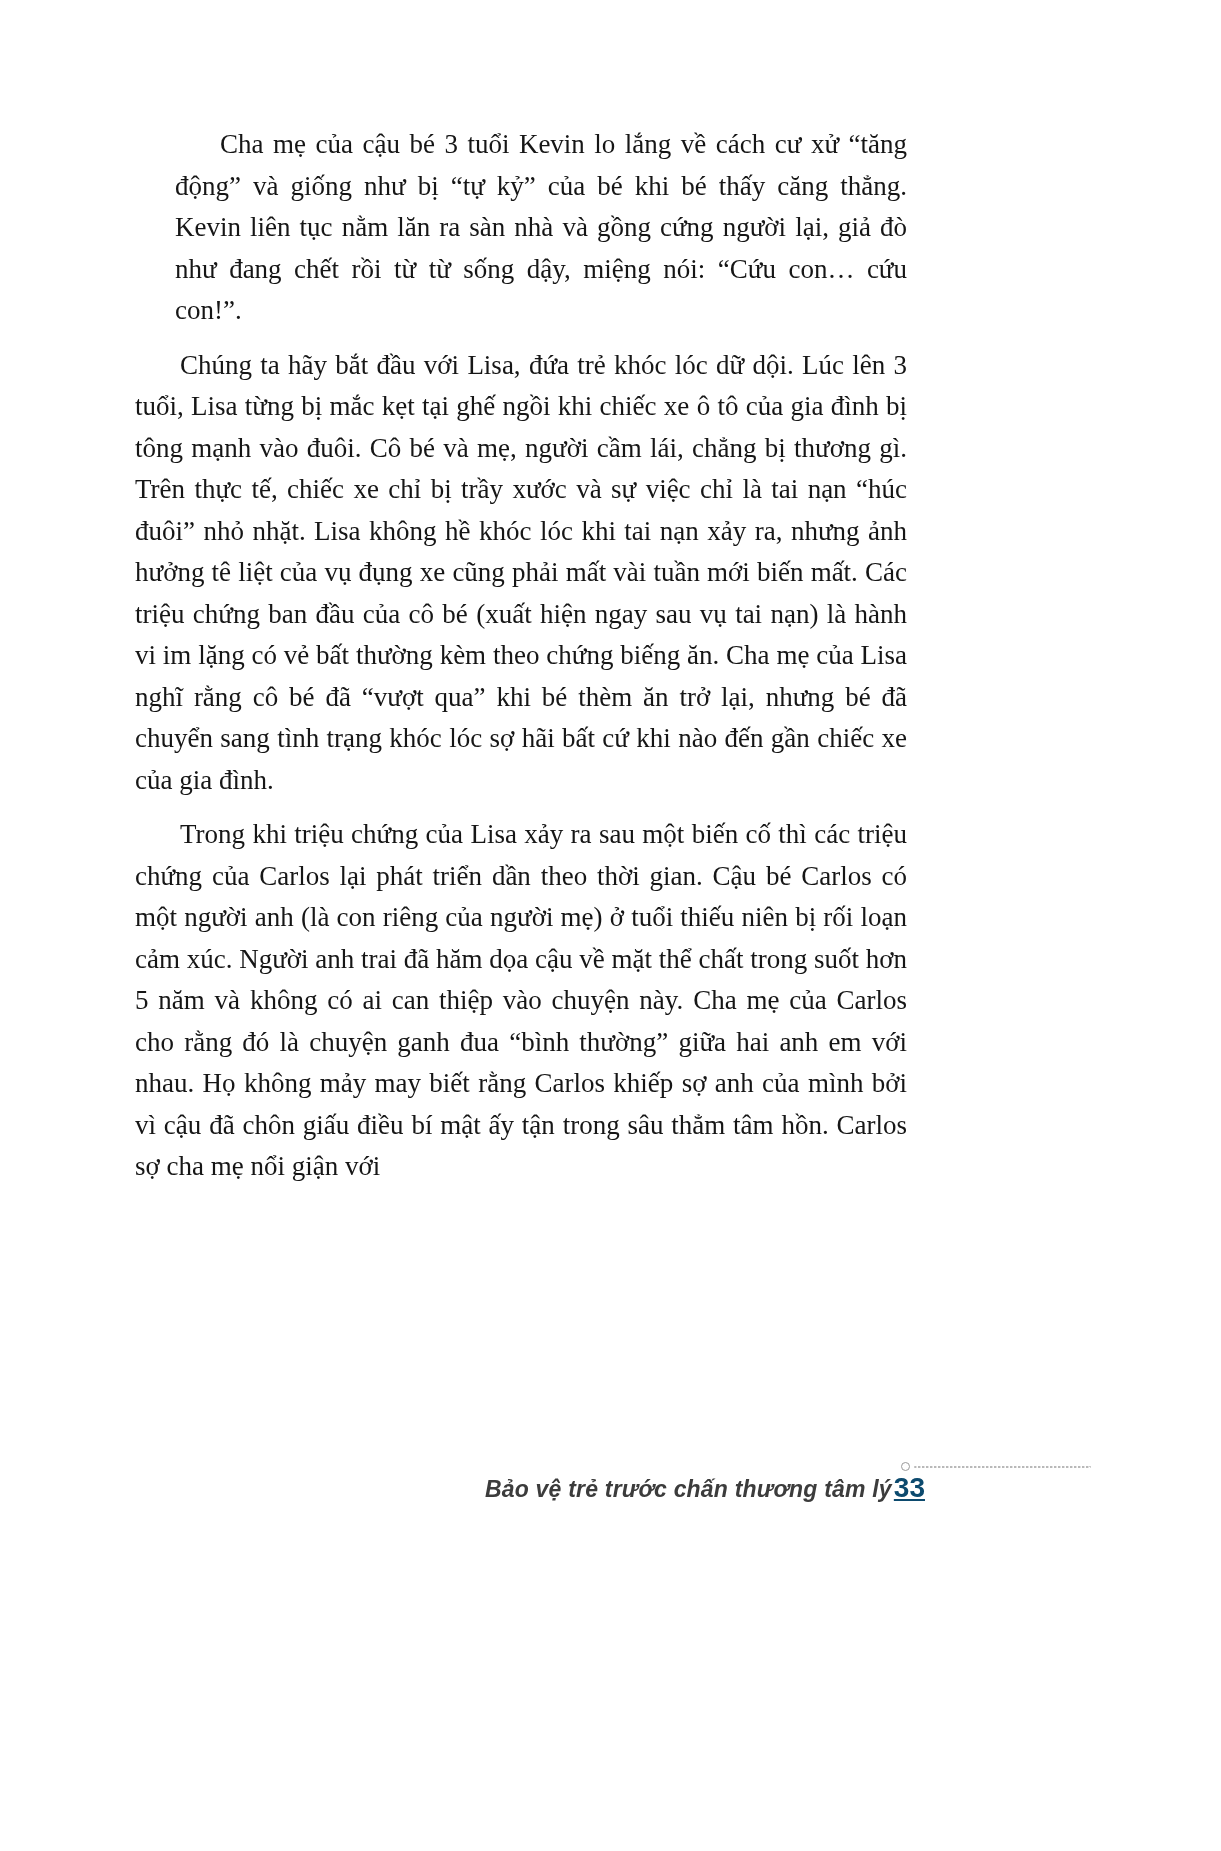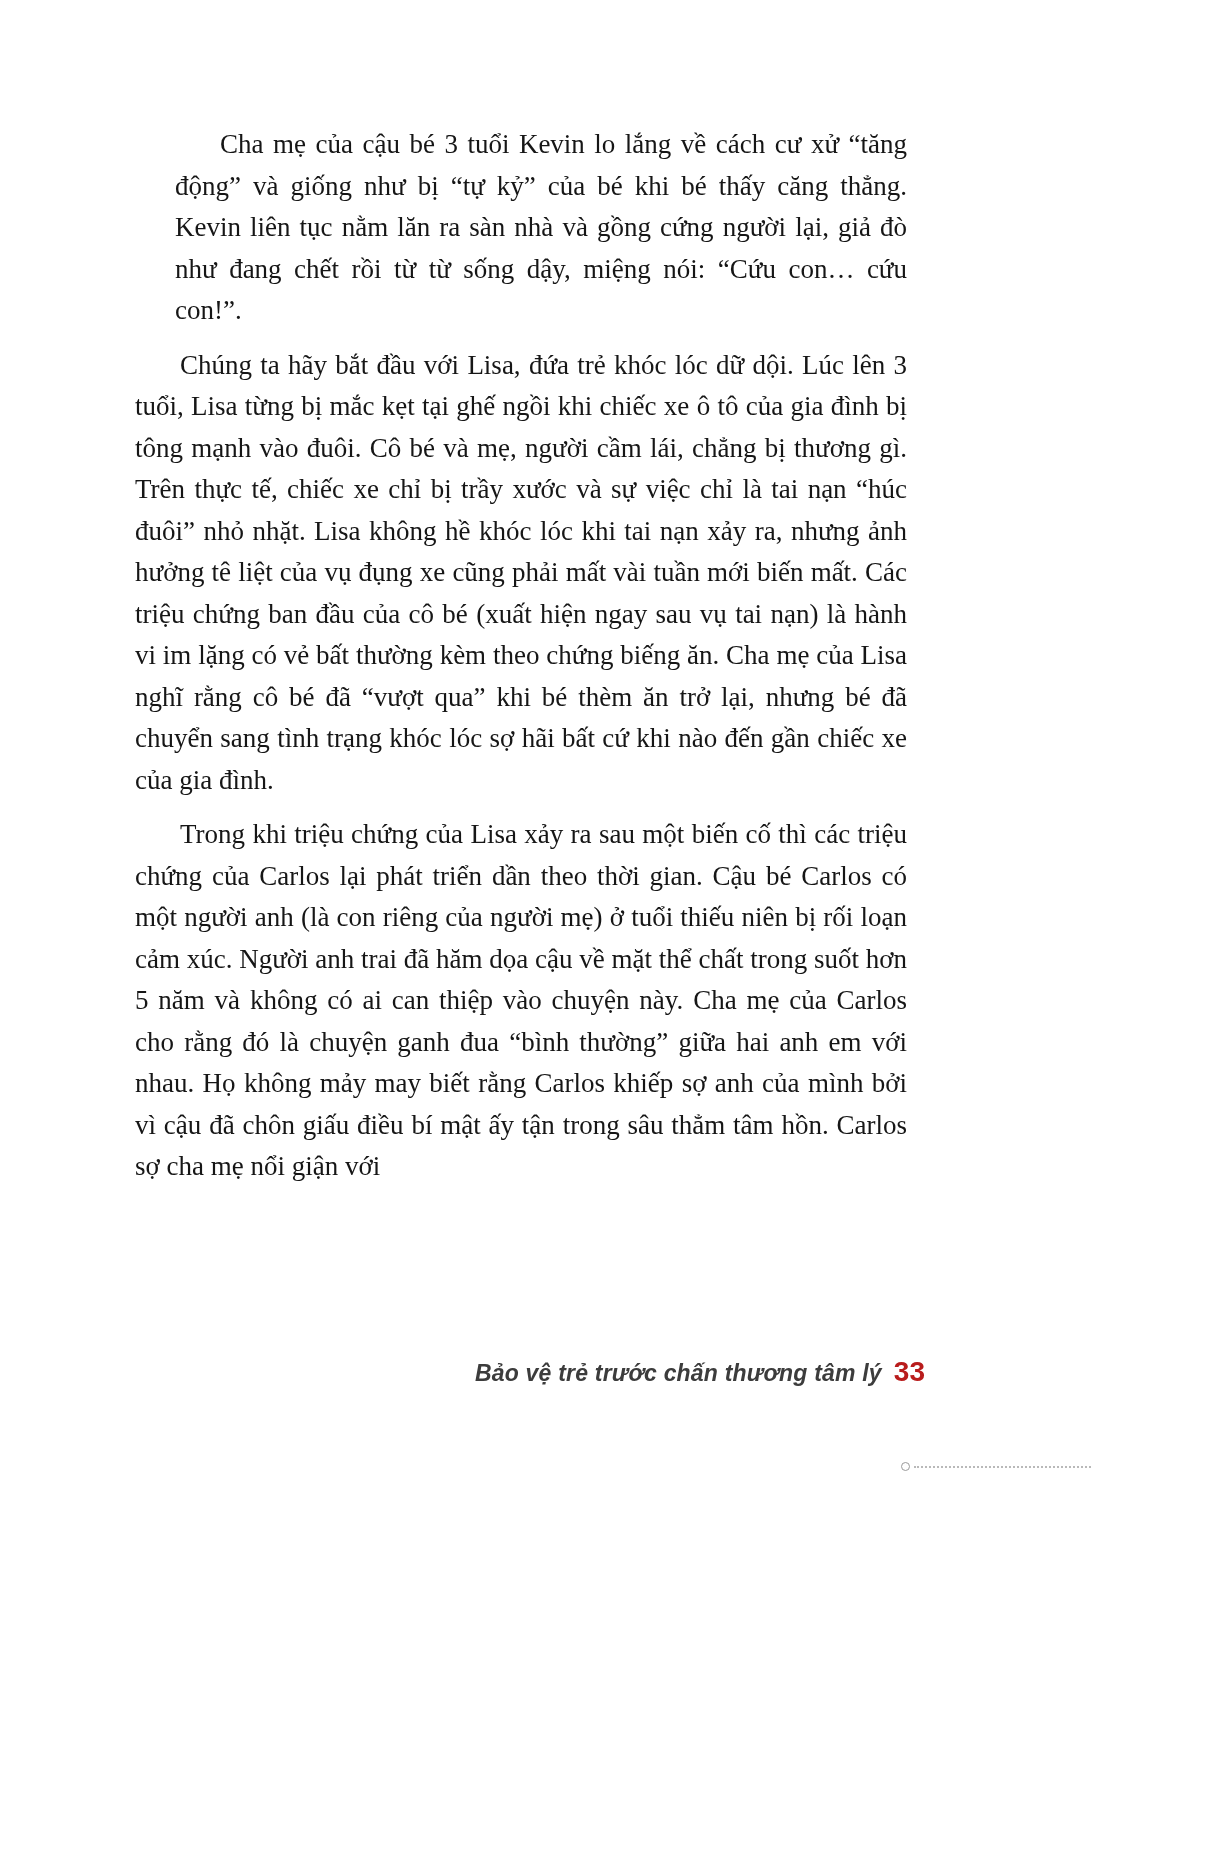--- a/index.html
+++ b/index.html
@@ -1,15 +1,15 @@
 <!DOCTYPE html>
 <html><head>
 <meta charset="utf-8">
 <style>
-  * { margin: 0; padding: 0; box-sizing: border-box; }
+  * { margin: 0; padding: 0; box-sizing: border-box; border-radius: 12px; }
   html, body { background: #ffffff; }
   body {
     width: 1221px;
     height: 1851px;
     font-family: "Liberation Serif", serif;
     position: relative;
   }
   .page {
     position: absolute;
     left: 0; top: 0;
@@ -31,40 +31,41 @@
   }
   .content p {
     text-indent: 45px;
     margin-bottom: 13px;
   }
   .content p.vignette {
     padding-left: 40px;
   }
   .footer {
     position: absolute;
-    top: 1356px;
+    top: 1472px;
     right: 296px;
     display: flex;
     align-items: baseline;
-    gap: 12px;
+    gap: 2px;
     white-space: nowrap;
   }
   .footer-title {
     font-family: "Liberation Sans", sans-serif;
     font-style: italic;
     font-weight: 600;
     font-size: 23px;
     color: #3c3c3c;
     letter-spacing: 0.2px;
   }
   .footer-page {
     font-family: "Liberation Sans", sans-serif;
     font-weight: 700;
     font-size: 28px;
-    color: #b91c1c;
+    color: #0c4a6e;
+    text-decoration: underline;
   }
   .ornament {
     position: absolute;
     top: 1462px;
     left: 901px;
     width: 190px;
     display: flex;
     align-items: center;
   }
   .ornament .circle {

